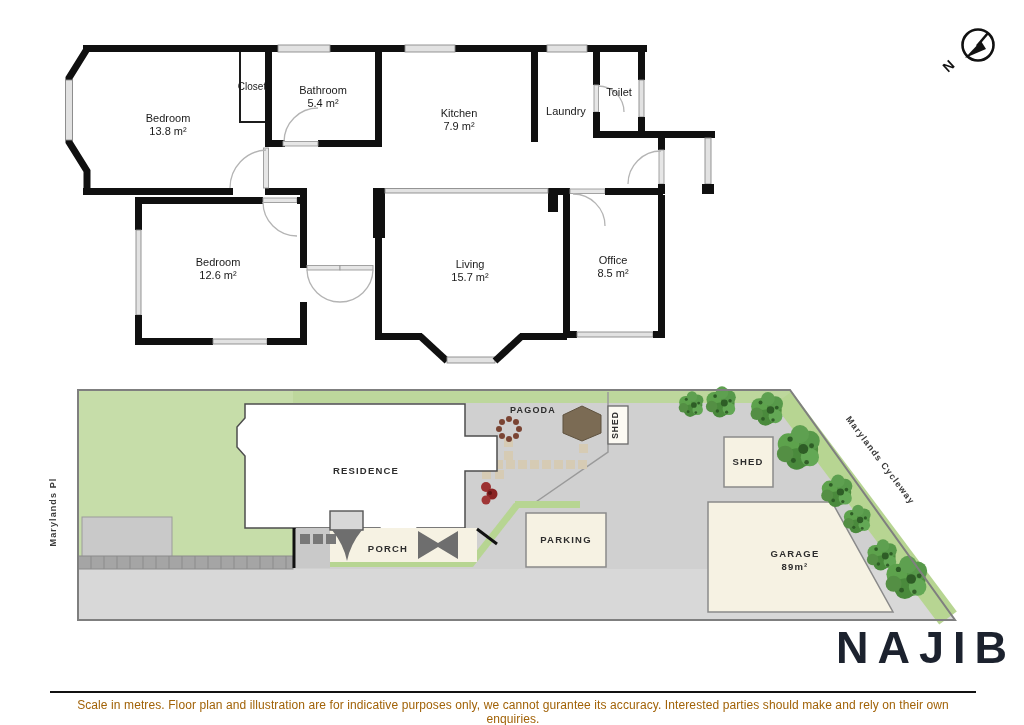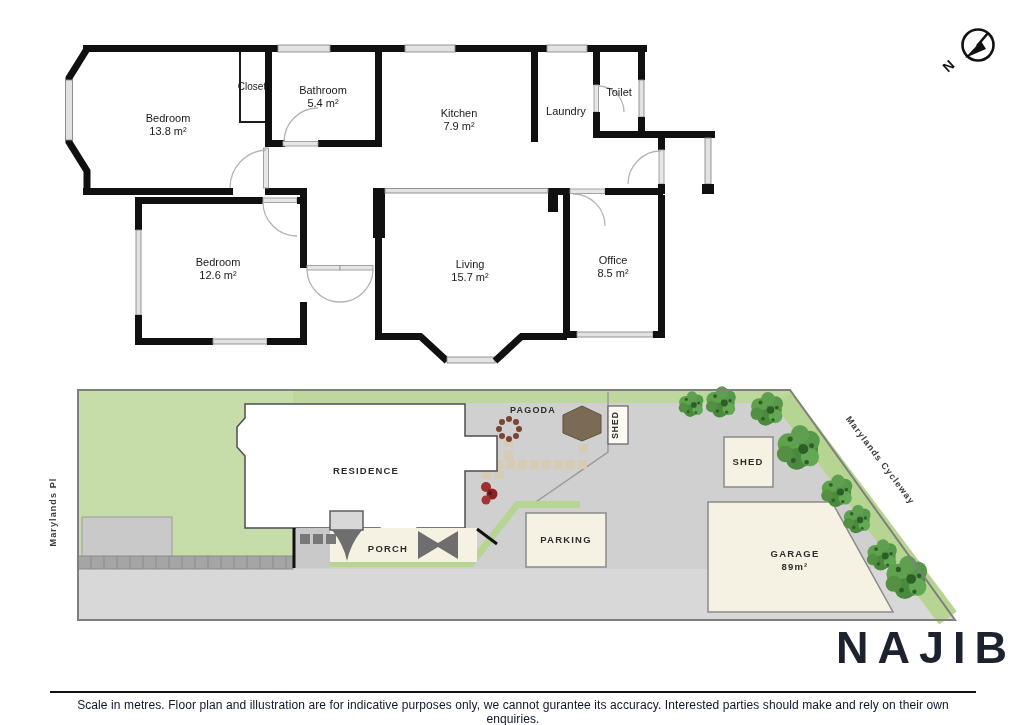--- a/index.html
+++ b/index.html
@@ -13,21 +13,21 @@
                 letter-spacing:1.1px;fill:#3a3a3a;}
   .wall{fill:#101010;}
   .thinwall{stroke:#1c1c1c;stroke-width:2;fill:none;}
   .win{fill:#e2e2e2;stroke:#8a8a8a;stroke-width:0.9;}
   .leaf{fill:#e6e6e6;stroke:#9a9a9a;stroke-width:0.9;}
   .arc{fill:none;stroke:#b4b4b4;stroke-width:1.3;}
   #logo{position:absolute;left:826px;top:622px;width:200px;text-align:center;
         font-size:45px;font-weight:bold;letter-spacing:9px;color:#1c222e;
         font-family:"Liberation Sans",sans-serif;}
   #footer{position:absolute;left:50px;top:691px;width:926px;border-top:2px solid #111;
-          padding-top:5px;text-align:center;font-size:12px;color:#0f172a;
+          padding-top:5px;text-align:center;font-size:12px;color:#a16207;
           font-family:"Liberation Sans",sans-serif;letter-spacing:0.1px;}
 </style>
 </head>
 <body>
 
 <div id="stage">
 <svg id="plan-svg" width="1024" height="725" viewBox="0 0 1024 725">
   <defs>
     <g id="tree">
       <circle cx="0" cy="0" r="11" fill="#4e8f3f"></circle>

